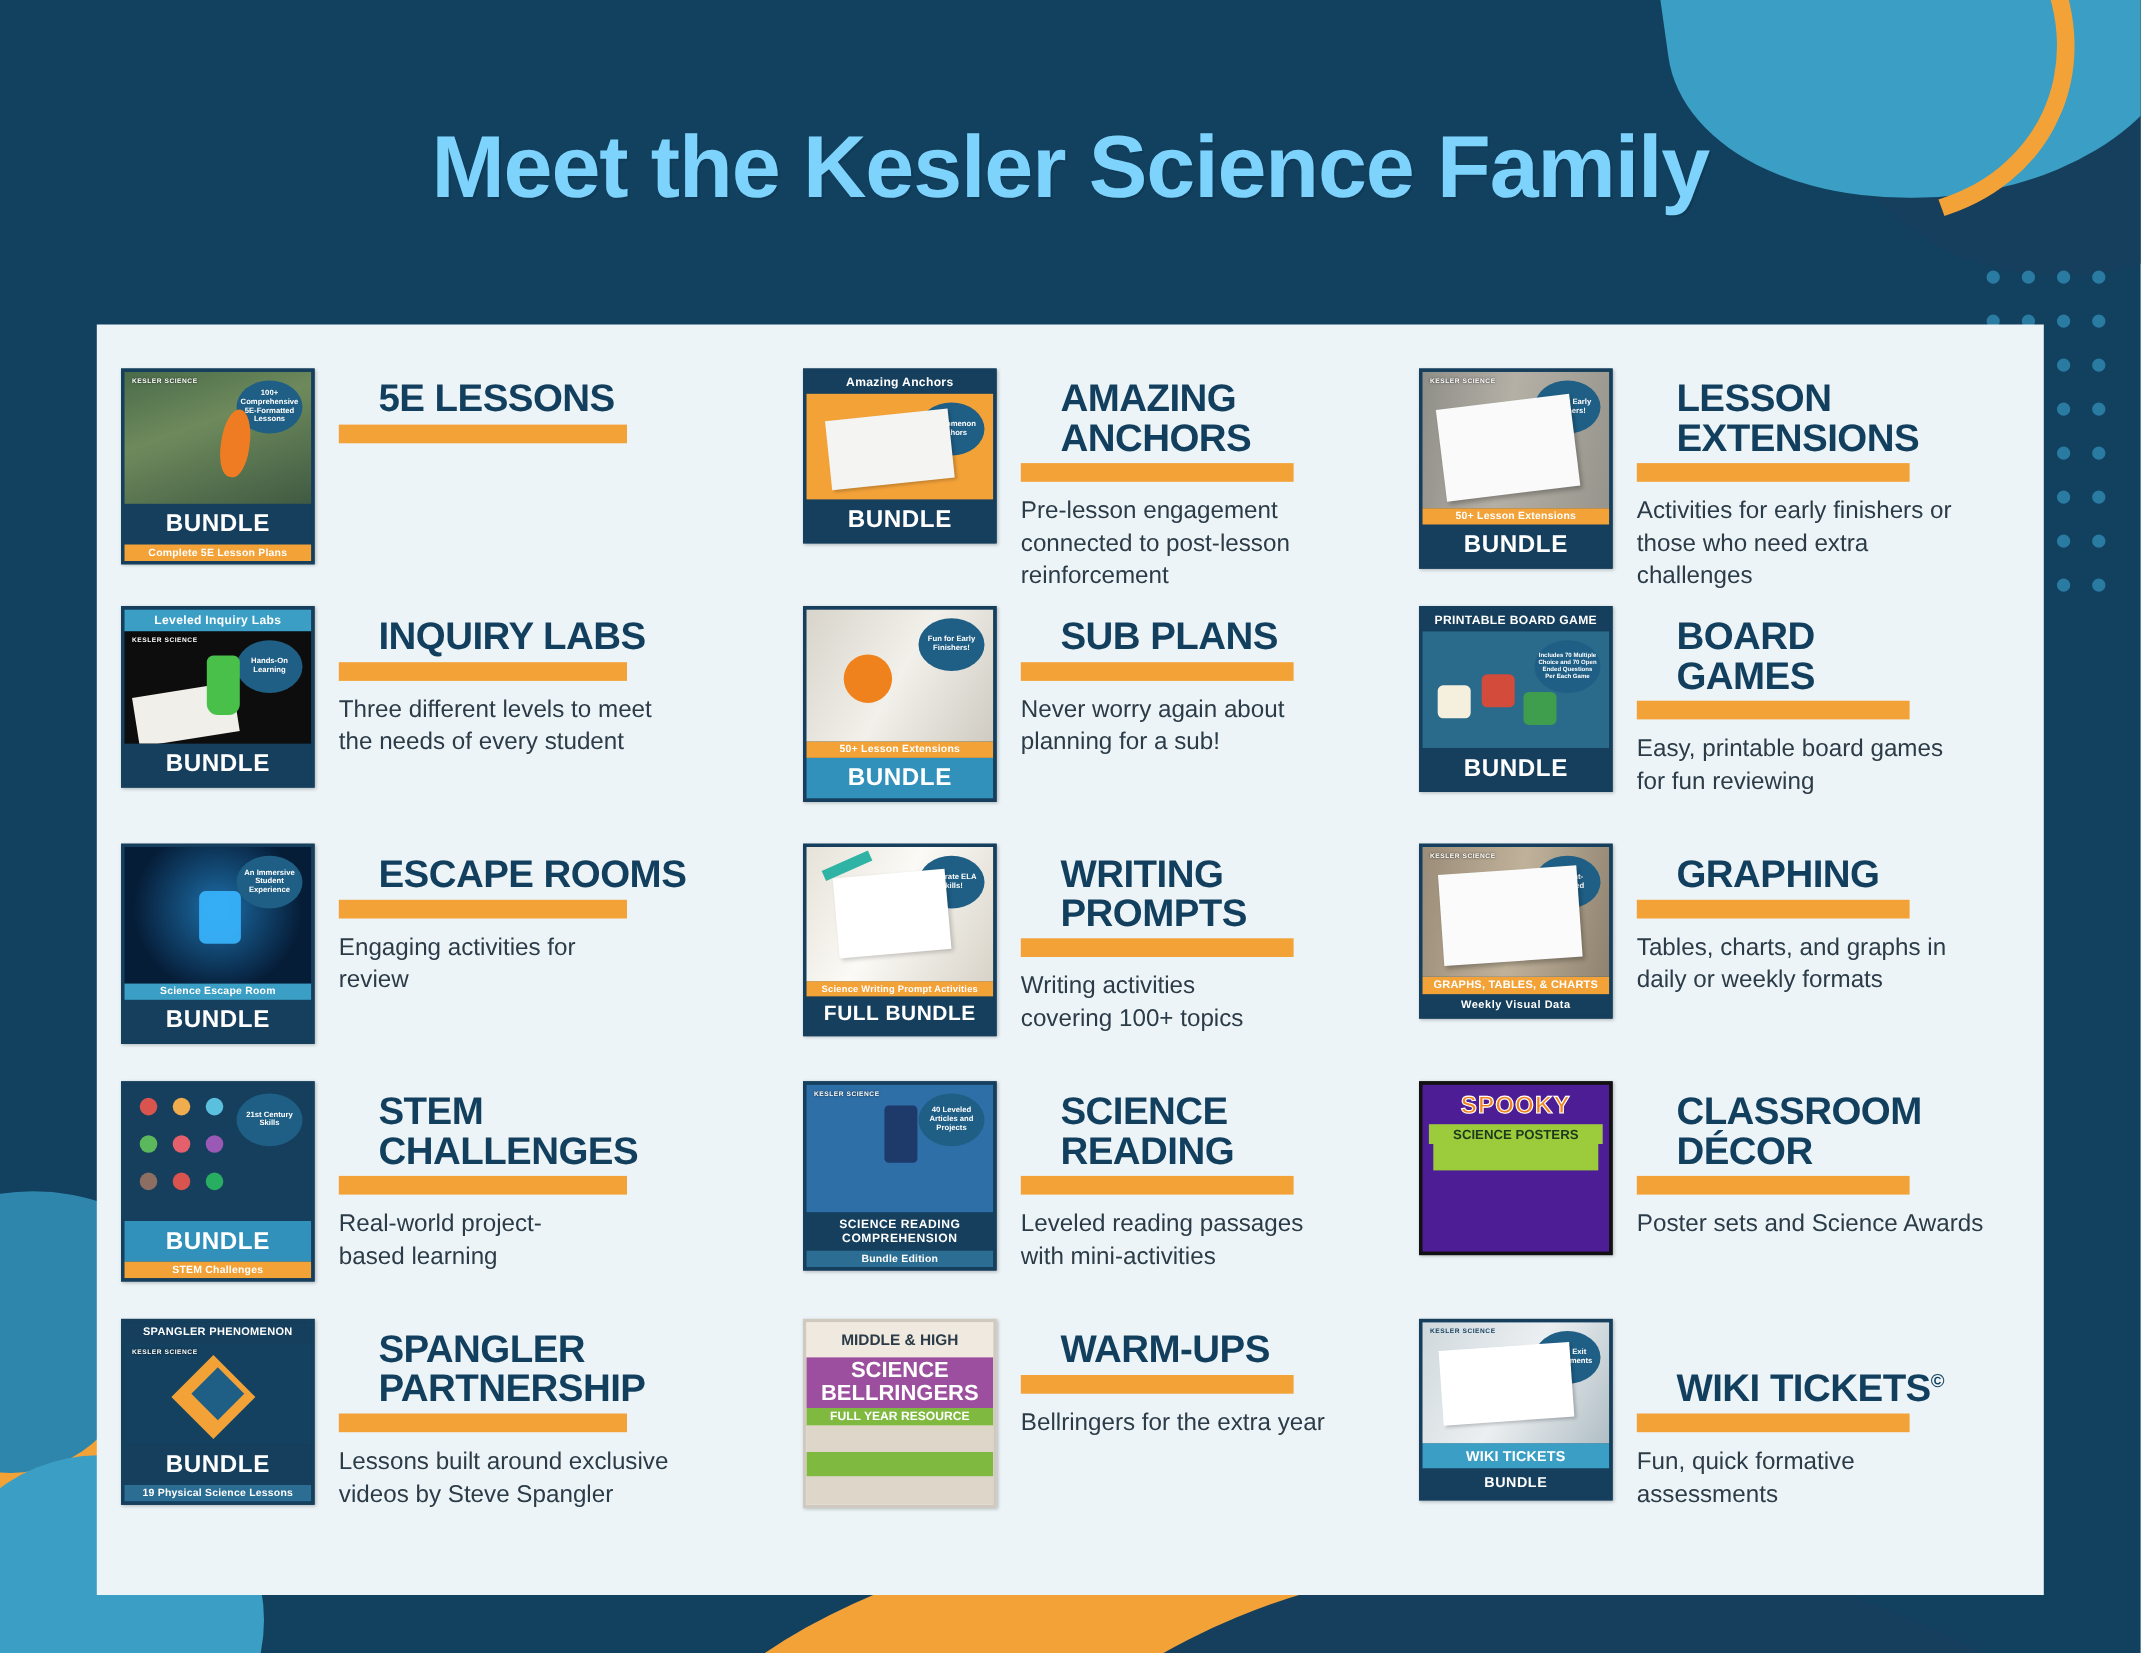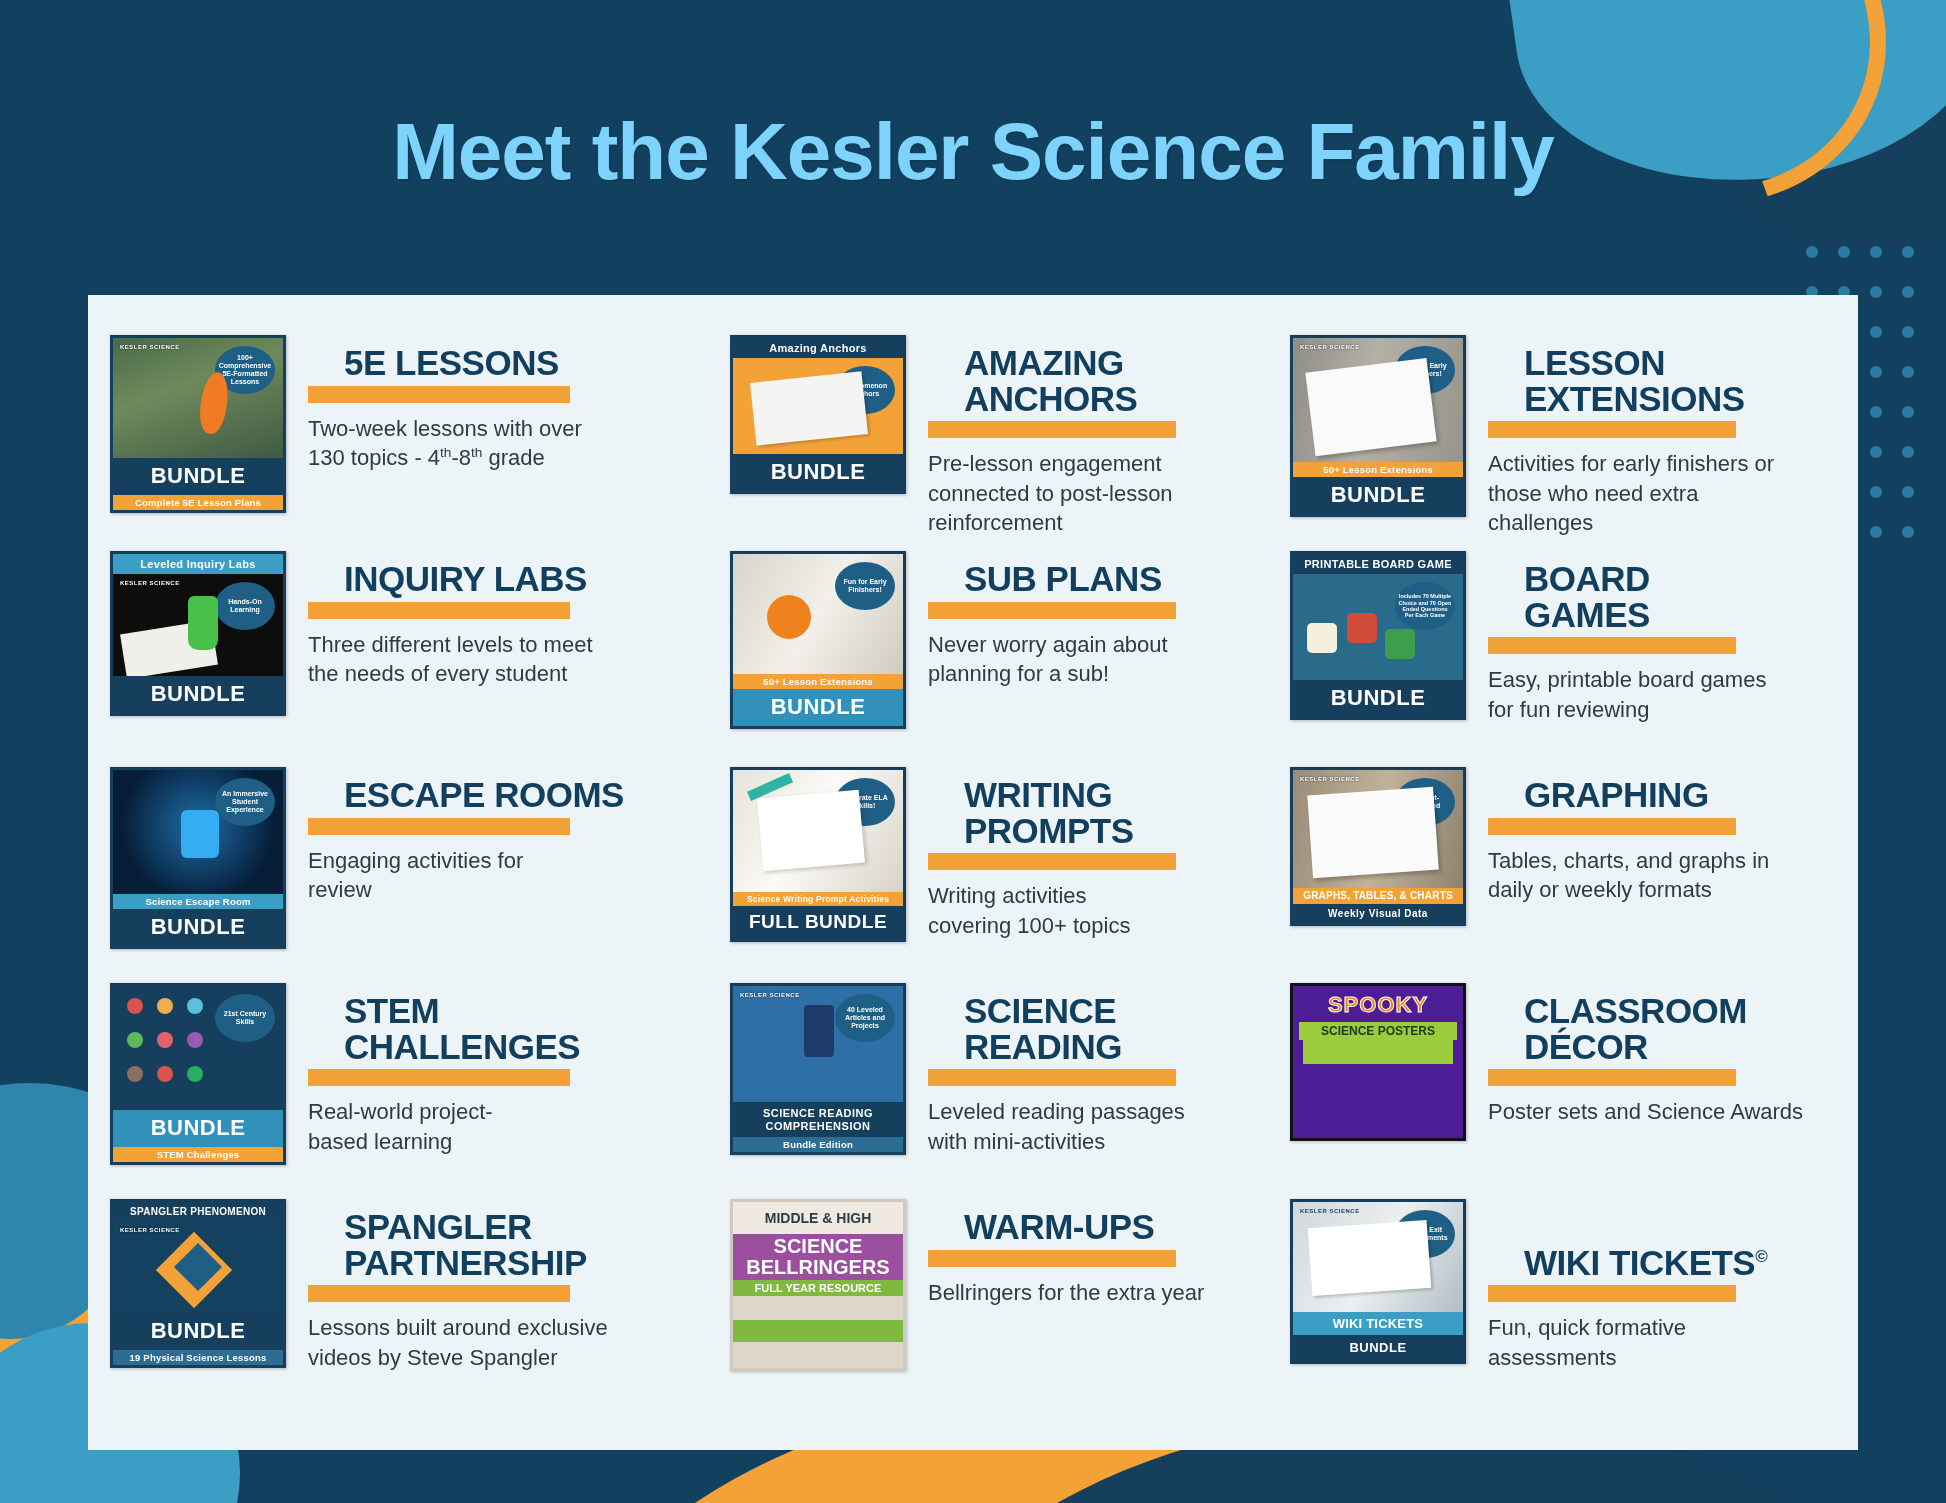--- a/index.html
+++ b/index.html
@@ -258,21 +258,20 @@
         <div class="thumb-art art-anemone">
           <div class="kslogo">KESLER SCIENCE</div>
           <div class="badge">100+ Comprehensive 5E-Formatted Lessons</div>
         </div>
         <div class="bundle">BUNDLE</div>
         <div class="strip">Complete 5E Lesson Plans</div>
       </div>
       <div class="info">
         <div class="prod-title">5E LESSONS</div>
         <div class="rule w1"></div>
-        <div class="desc">Two-week lessons with over<br>130 topics - 4<sup style="font-size:.62em">th</sup>-8<sup style="font-size:.62em">th</sup> grade</div>
       </div>
     </div>
 
     <div class="card">
       <div class="thumb">
         <div class="thumb-top-label navy">Amazing Anchors</div>
         <div class="thumb-art art-anchors" style="height:96px">
           <div class="badge">Phenomenon Anchors</div>
         </div>
         <div class="bundle">BUNDLE</div>

